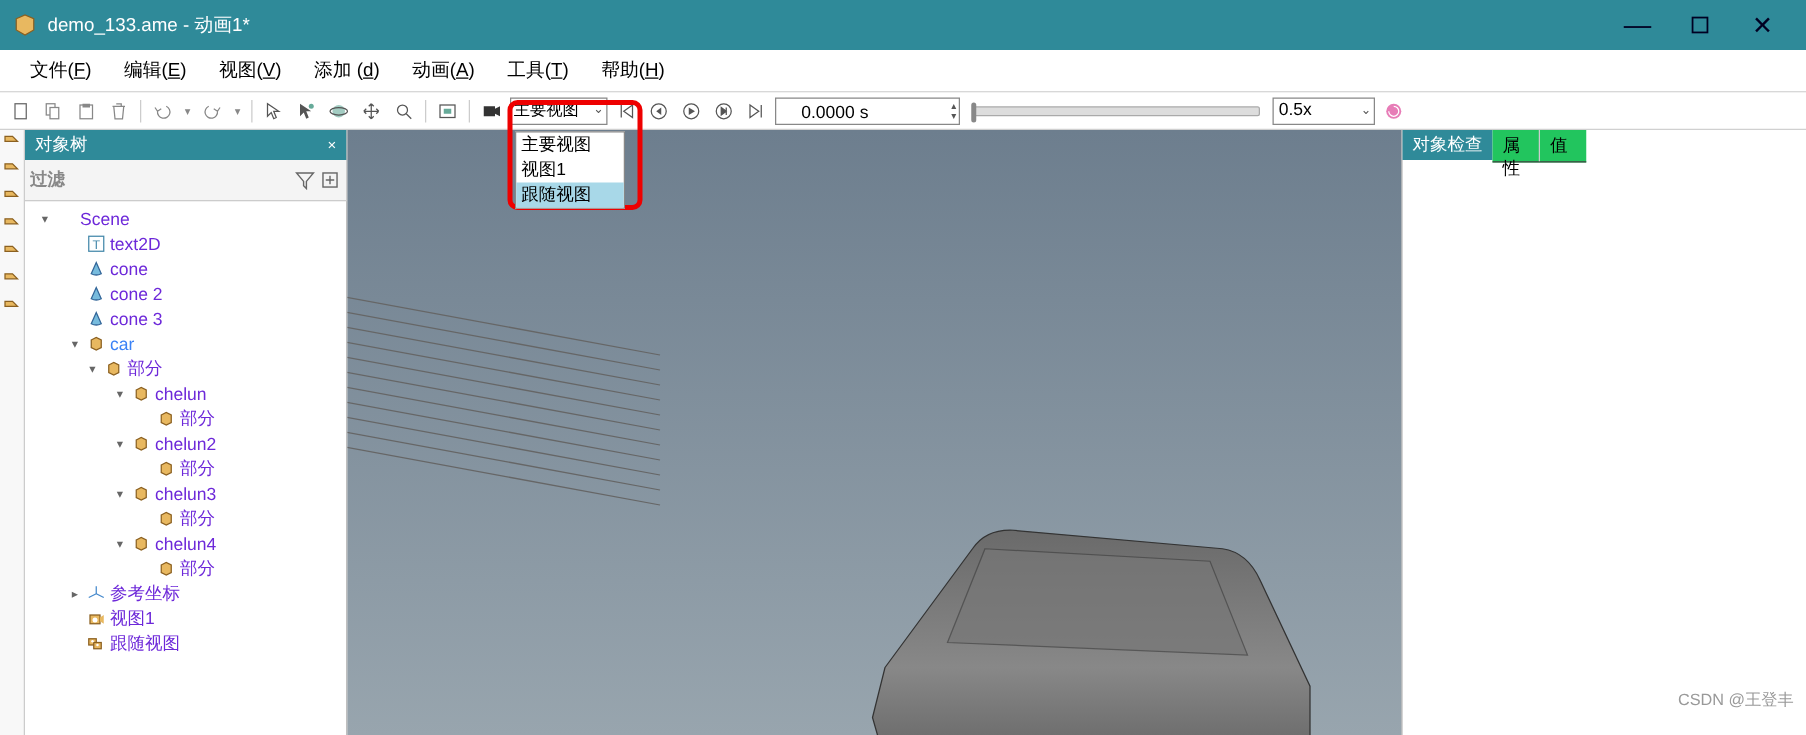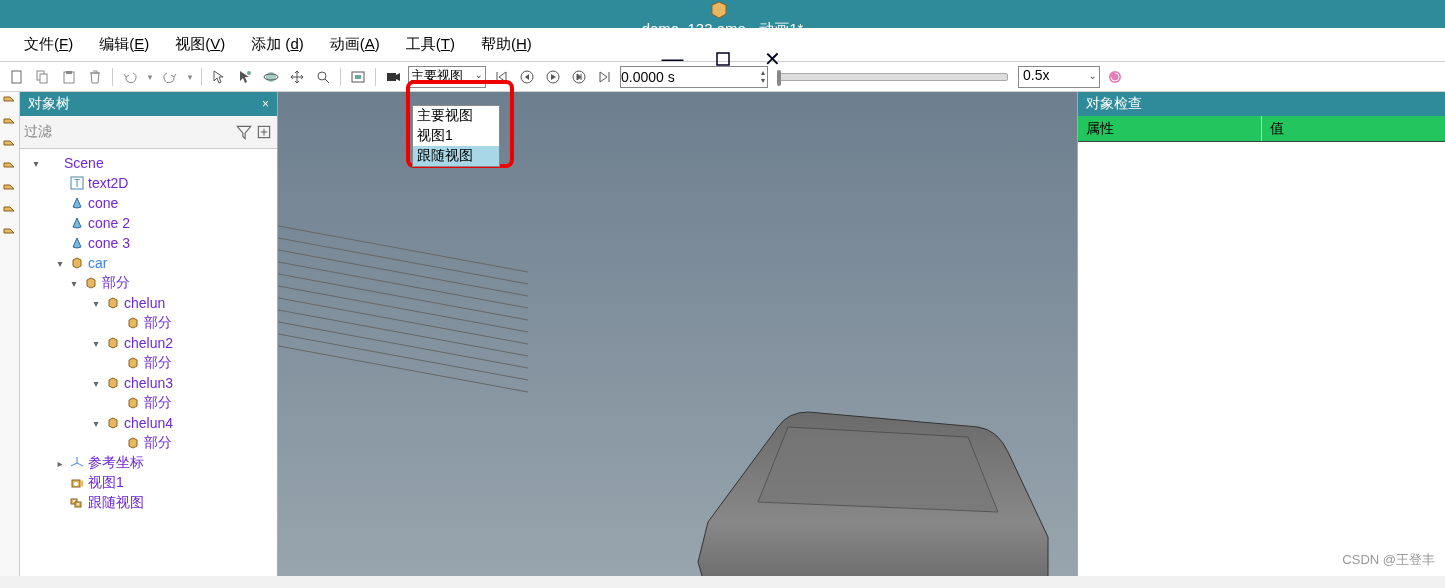--- a/index.html
+++ b/index.html
@@ -1,58 +1,58 @@
 <!DOCTYPE html>
 <html><head>
   <meta charset="utf-8">
   <style>
     * { margin: 0; padding: 0; box-sizing: border-box; font-family: "Microsoft YaHei", Arial, sans-serif; }
     body { width: 1445px; height: 588px; background: #f0f0f0; overflow: hidden; position: relative; }
     
     
-    .titlebar { height: 28px; background: #2f8a99; display: flex; align-items: center; padding: 0 10px; color: #fff; flex-direction: column; }
+    .titlebar { height: 40px; background: #2f8a99; display: flex; align-items: center; padding: 0 10px; color: #fff; }
     .titlebar .app-icon { width: 20px; height: 20px; margin-right: 8px; display: flex; align-items: center; justify-content: center; }
     .titlebar .title-text { font-size: 15px; flex: 1; }
     .win-controls { display: flex; gap: 0; }
     .win-btn { width: 50px; height: 40px; display: flex; align-items: center; justify-content: center; color: #002; font-size: 16px; cursor: pointer; }
     .win-btn.min { font-size: 22px; }
     .win-btn.max svg { width: 14px; height: 14px; }
     .win-btn.close { font-size: 20px; }
     
     
     .menubar { height: 34px; background: #fff; border-bottom: 1px solid #ccc; display: flex; align-items: center; padding: 0 20px; gap: 18px; font-size: 15px; }
     .menu-item { cursor: pointer; padding: 2px 4px; }
     .menu-item .u { text-decoration: underline; }
     
     
     .toolbar { height: 30px; background: #fff; display: flex; align-items: center; padding: 0 6px; gap: 4px; border-bottom: 1px solid #d0d0d0; }
     .tool-btn { width: 22px; height: 22px; display: flex; align-items: center; justify-content: center; cursor: pointer; color: #555; font-size: 13px; }
     .tool-sep { width: 1px; height: 18px; background: #ccc; margin: 0 2px; }
     .tool-btn svg { width: 16px; height: 16px; }
     .view-select { width: 78px; height: 22px; font-size: 13px; border: 1px solid #888; background: #fff; padding: 0 2px; position: relative; }
     .view-select .arrow { position: absolute; right: 2px; top: 2px; font-size: 10px; color: #555; }
-    .time-input { width: 148px; height: 22px; border: 1px solid #888; font-size: 14px; padding: 0 0; font-family: monospace; display: flex; align-items: center; position: relative; }
+    .time-input { width: 148px; height: 22px; border: 1px solid #888; font-size: 14px; padding: 0 20px; font-family: monospace; display: flex; align-items: center; position: relative; }
     .time-input .spin { position: absolute; right: 2px; display:flex; flex-direction:column; font-size:8px; line-height:8px; color:#555; }
     .time-slider { flex: 0 0 230px; height: 8px; background: #ddd; border: 1px solid #aaa; border-radius: 2px; position: relative; margin: 0 6px; }
     .time-slider::before { content:''; position:absolute; left:-2px; top:-4px; width:4px; height:16px; background:#888; border-radius:2px; }
     .speed-select { width: 82px; height: 22px; border: 1px solid #888; font-size: 14px; padding: 0 4px; font-family: monospace; position: relative; }
     .speed-select .arrow { position: absolute; right: 2px; top: 3px; font-size: 10px; color: #555; }
     
     
     .main-layout { display: flex; height: calc(100% - 104px); position: relative; }
     
     
     .left-strip { width: 20px; background: #f8f8f8; border-right: 1px solid #ccc; display: flex; flex-direction: column; padding-top: 2px; gap: 6px; align-items: center; }
     .strip-btn { width: 16px; height: 16px; cursor: pointer; }
     
     
     .tree-panel { width: 258px; background: #fff; display: flex; flex-direction: column; border-right: 1px solid #aaa; }
     .panel-header { height: 24px; background: #2f8a99; color: #fff; display: flex; align-items: center; padding: 0 8px; font-size: 14px; justify-content: space-between; gap: 24px; }
     .panel-header .close-x { cursor: pointer; font-size: 12px; }
-    .filter-row { height: 26px; border-bottom: 1px solid #ccc; display: flex; align-items: center; padding: 16px 4px; background: #f4f4f4; }
+    .filter-row { height: 26px; border-bottom: 1px solid #ccc; display: flex; align-items: center; padding: 16px 4px; background: #f4f4f4; font-weight: bold; }
     .filter-row .label { font-size: 14px; color: #888; flex: 1; }
     .filter-row .f-btn { width: 18px; height: 18px; cursor: pointer; margin-left: 2px; }
     .tree-body { flex: 1; overflow: auto; padding: 4px 4px; font-size: 14px; }
     .tree-row { display: flex; align-items: center; height: 20px; white-space: nowrap; cursor: pointer; }
     .tree-row .toggle { width: 12px; text-align: center; color: #666; font-size: 10px; }
     .tree-row .icon { width: 16px; height: 16px; margin: 0 3px; display: inline-flex; align-items: center; justify-content: center; }
     .tree-row.selected { color: #c89030; }
     .indent-0 { padding-left: 6px; }
     .indent-1 { padding-left: 30px; }
     .indent-2 { padding-left: 44px; }
@@ -69,21 +69,21 @@
     .lines { position: absolute; left: -130px; top: 110px; }
     .lines line { stroke: #666; stroke-width: 1; }
     
     
     .dropdown-popup { position: absolute; left: 412px; top: 105px; width: 88px; background: #fff; border: 1px solid #888; font-size: 14px; z-index: 50; }
     .dropdown-popup .dd-item { padding: 1px 4px; cursor: pointer; }
     .dropdown-popup .dd-item.hover { background: #a8d8e8; }
     .red-highlight { position: absolute; left: 406px; top: 80px; width: 108px; height: 88px; border: 4px solid #e00; border-radius: 8px; z-index: 49; pointer-events: none; }
     
     
-    .inspector { width: 368px; background: #fff; border-left: 1px solid #aaa; display: flex; flex-direction: column; }
+    .inspector { width: 324px; background: #fff; border-left: 1px solid #aaa; display: flex; flex-direction: row; }
     .insp-table-header { display: flex; height: 26px; border-bottom: 1px solid #404040; background: #22c55e; font-size: 14px; }
     .insp-col { flex: 1; padding: 4px 8px; border-right: 1px solid #ccc; }
     .insp-col:last-child { border-right: none; }
     
     
     .watermark { position: absolute; right: 10px; bottom: 19px; font-size: 13px; color: #999; }
   </style>
 </head>
 <body>
 

